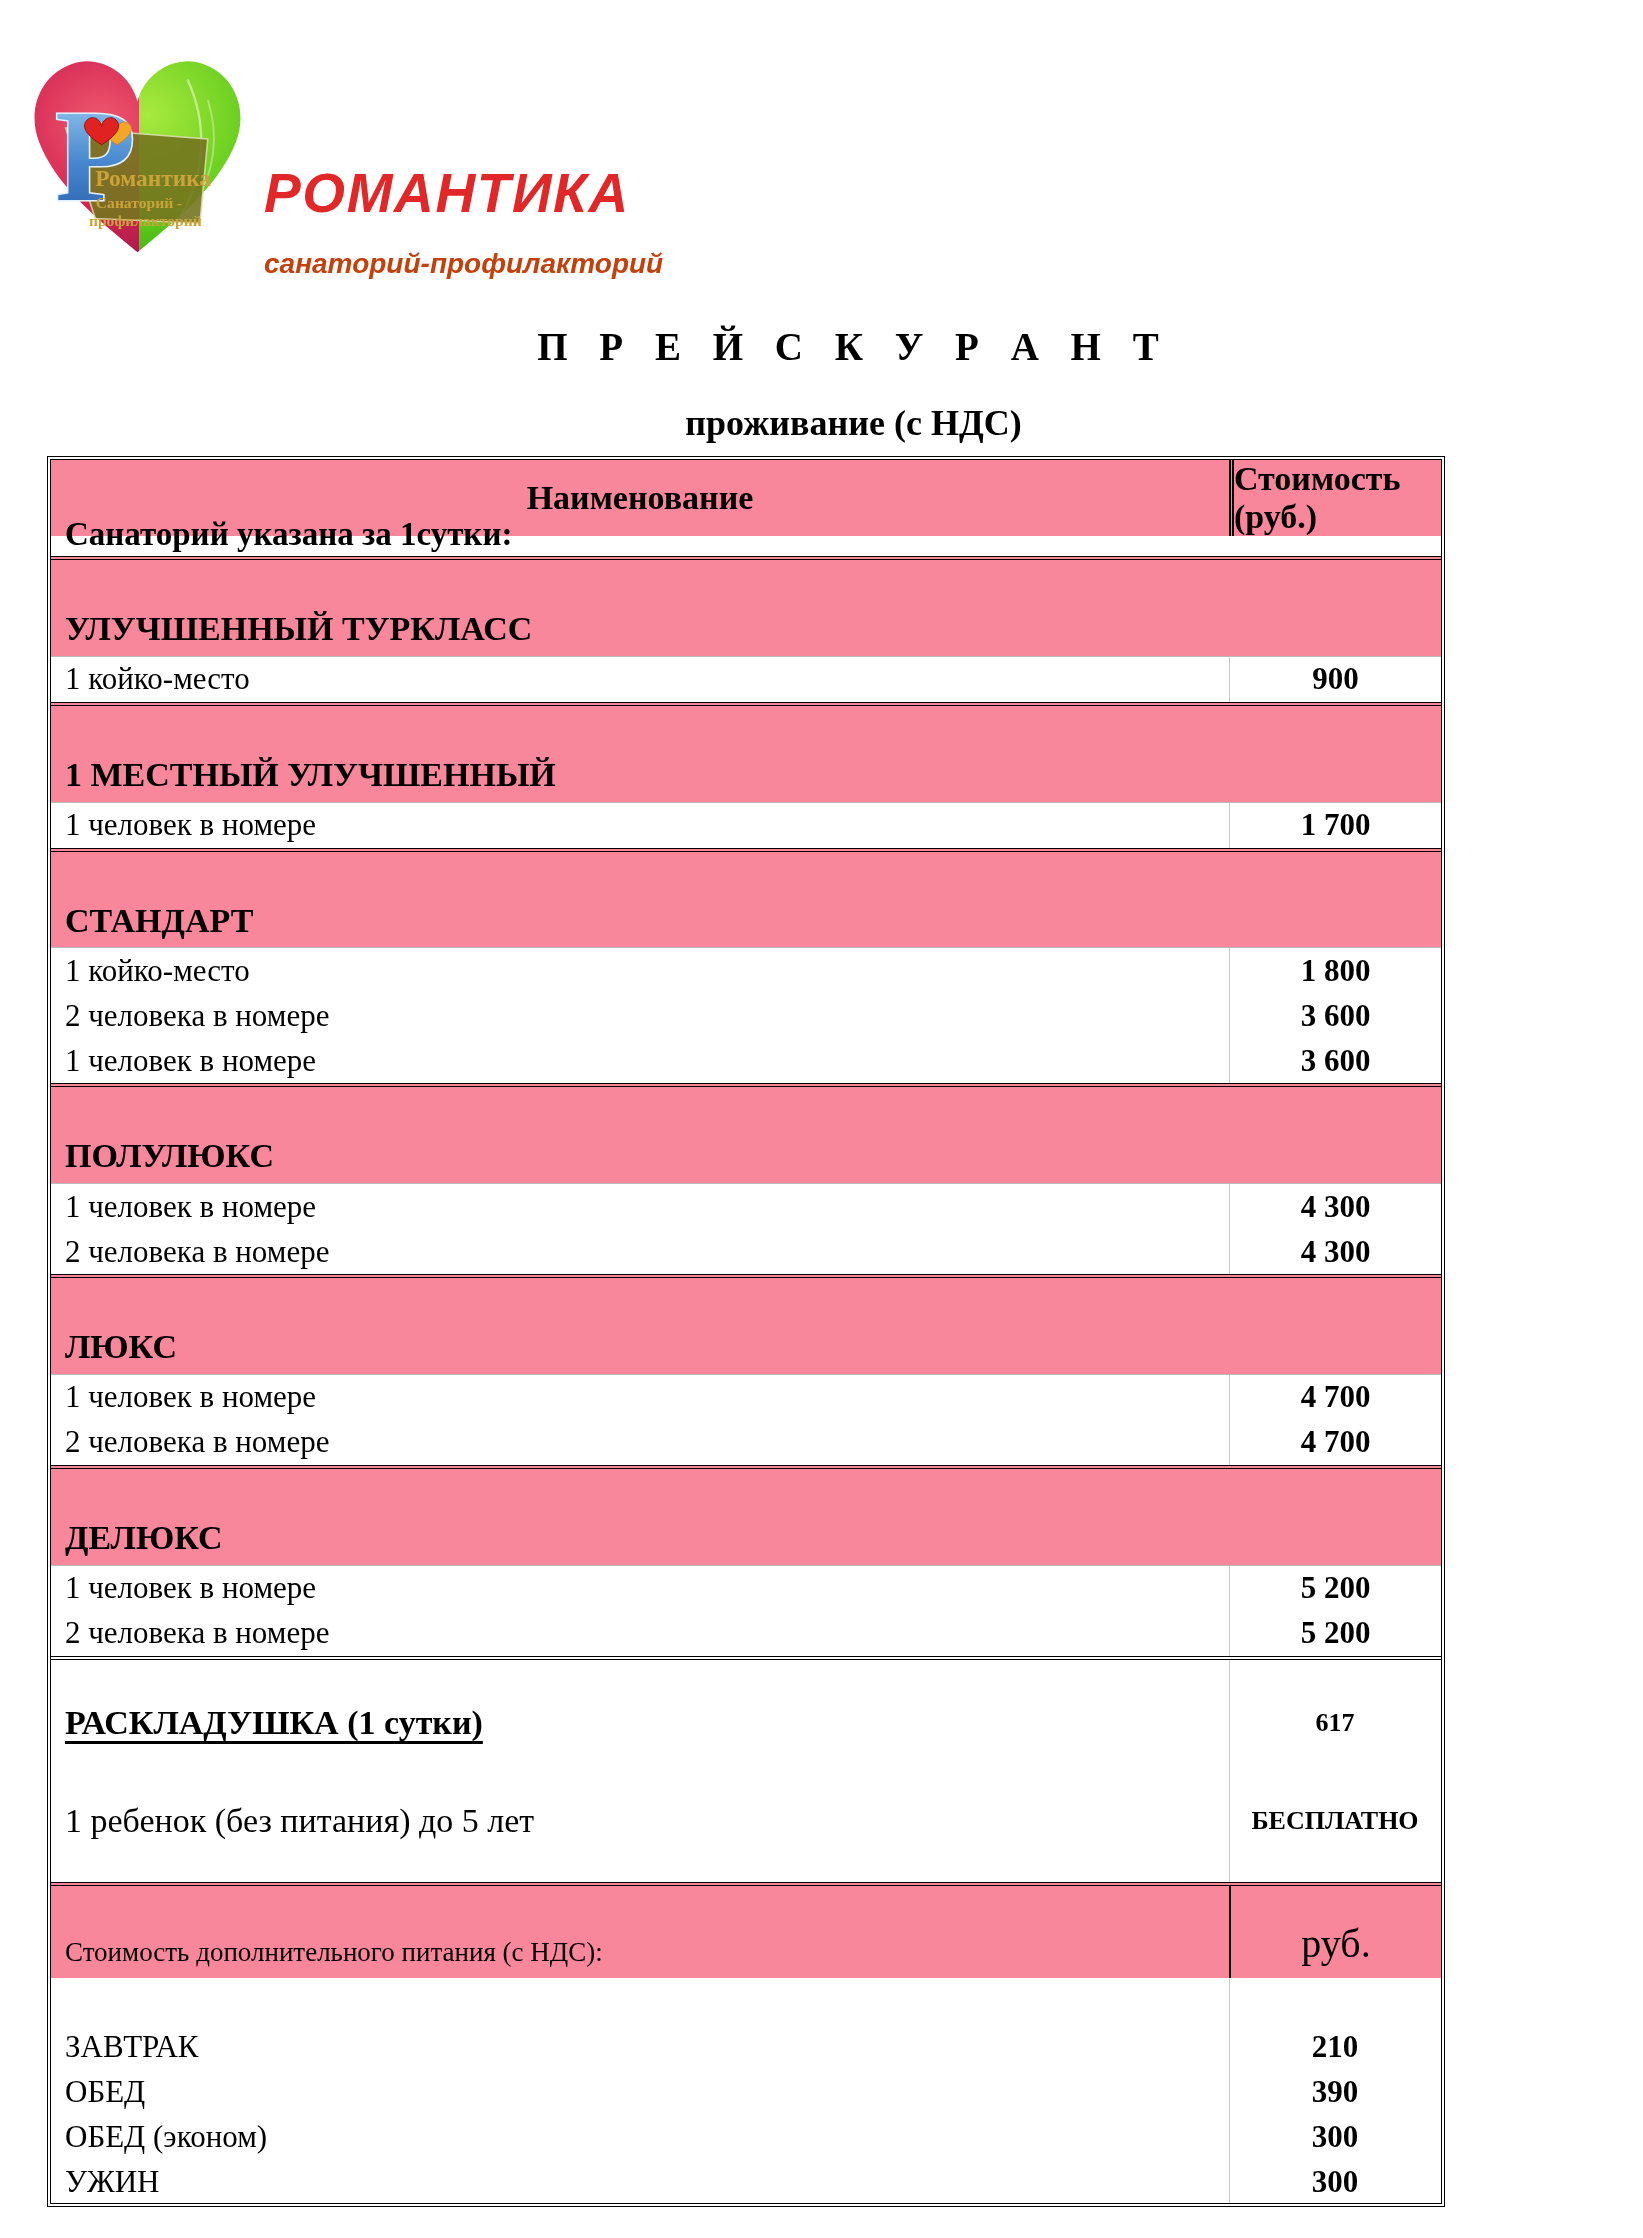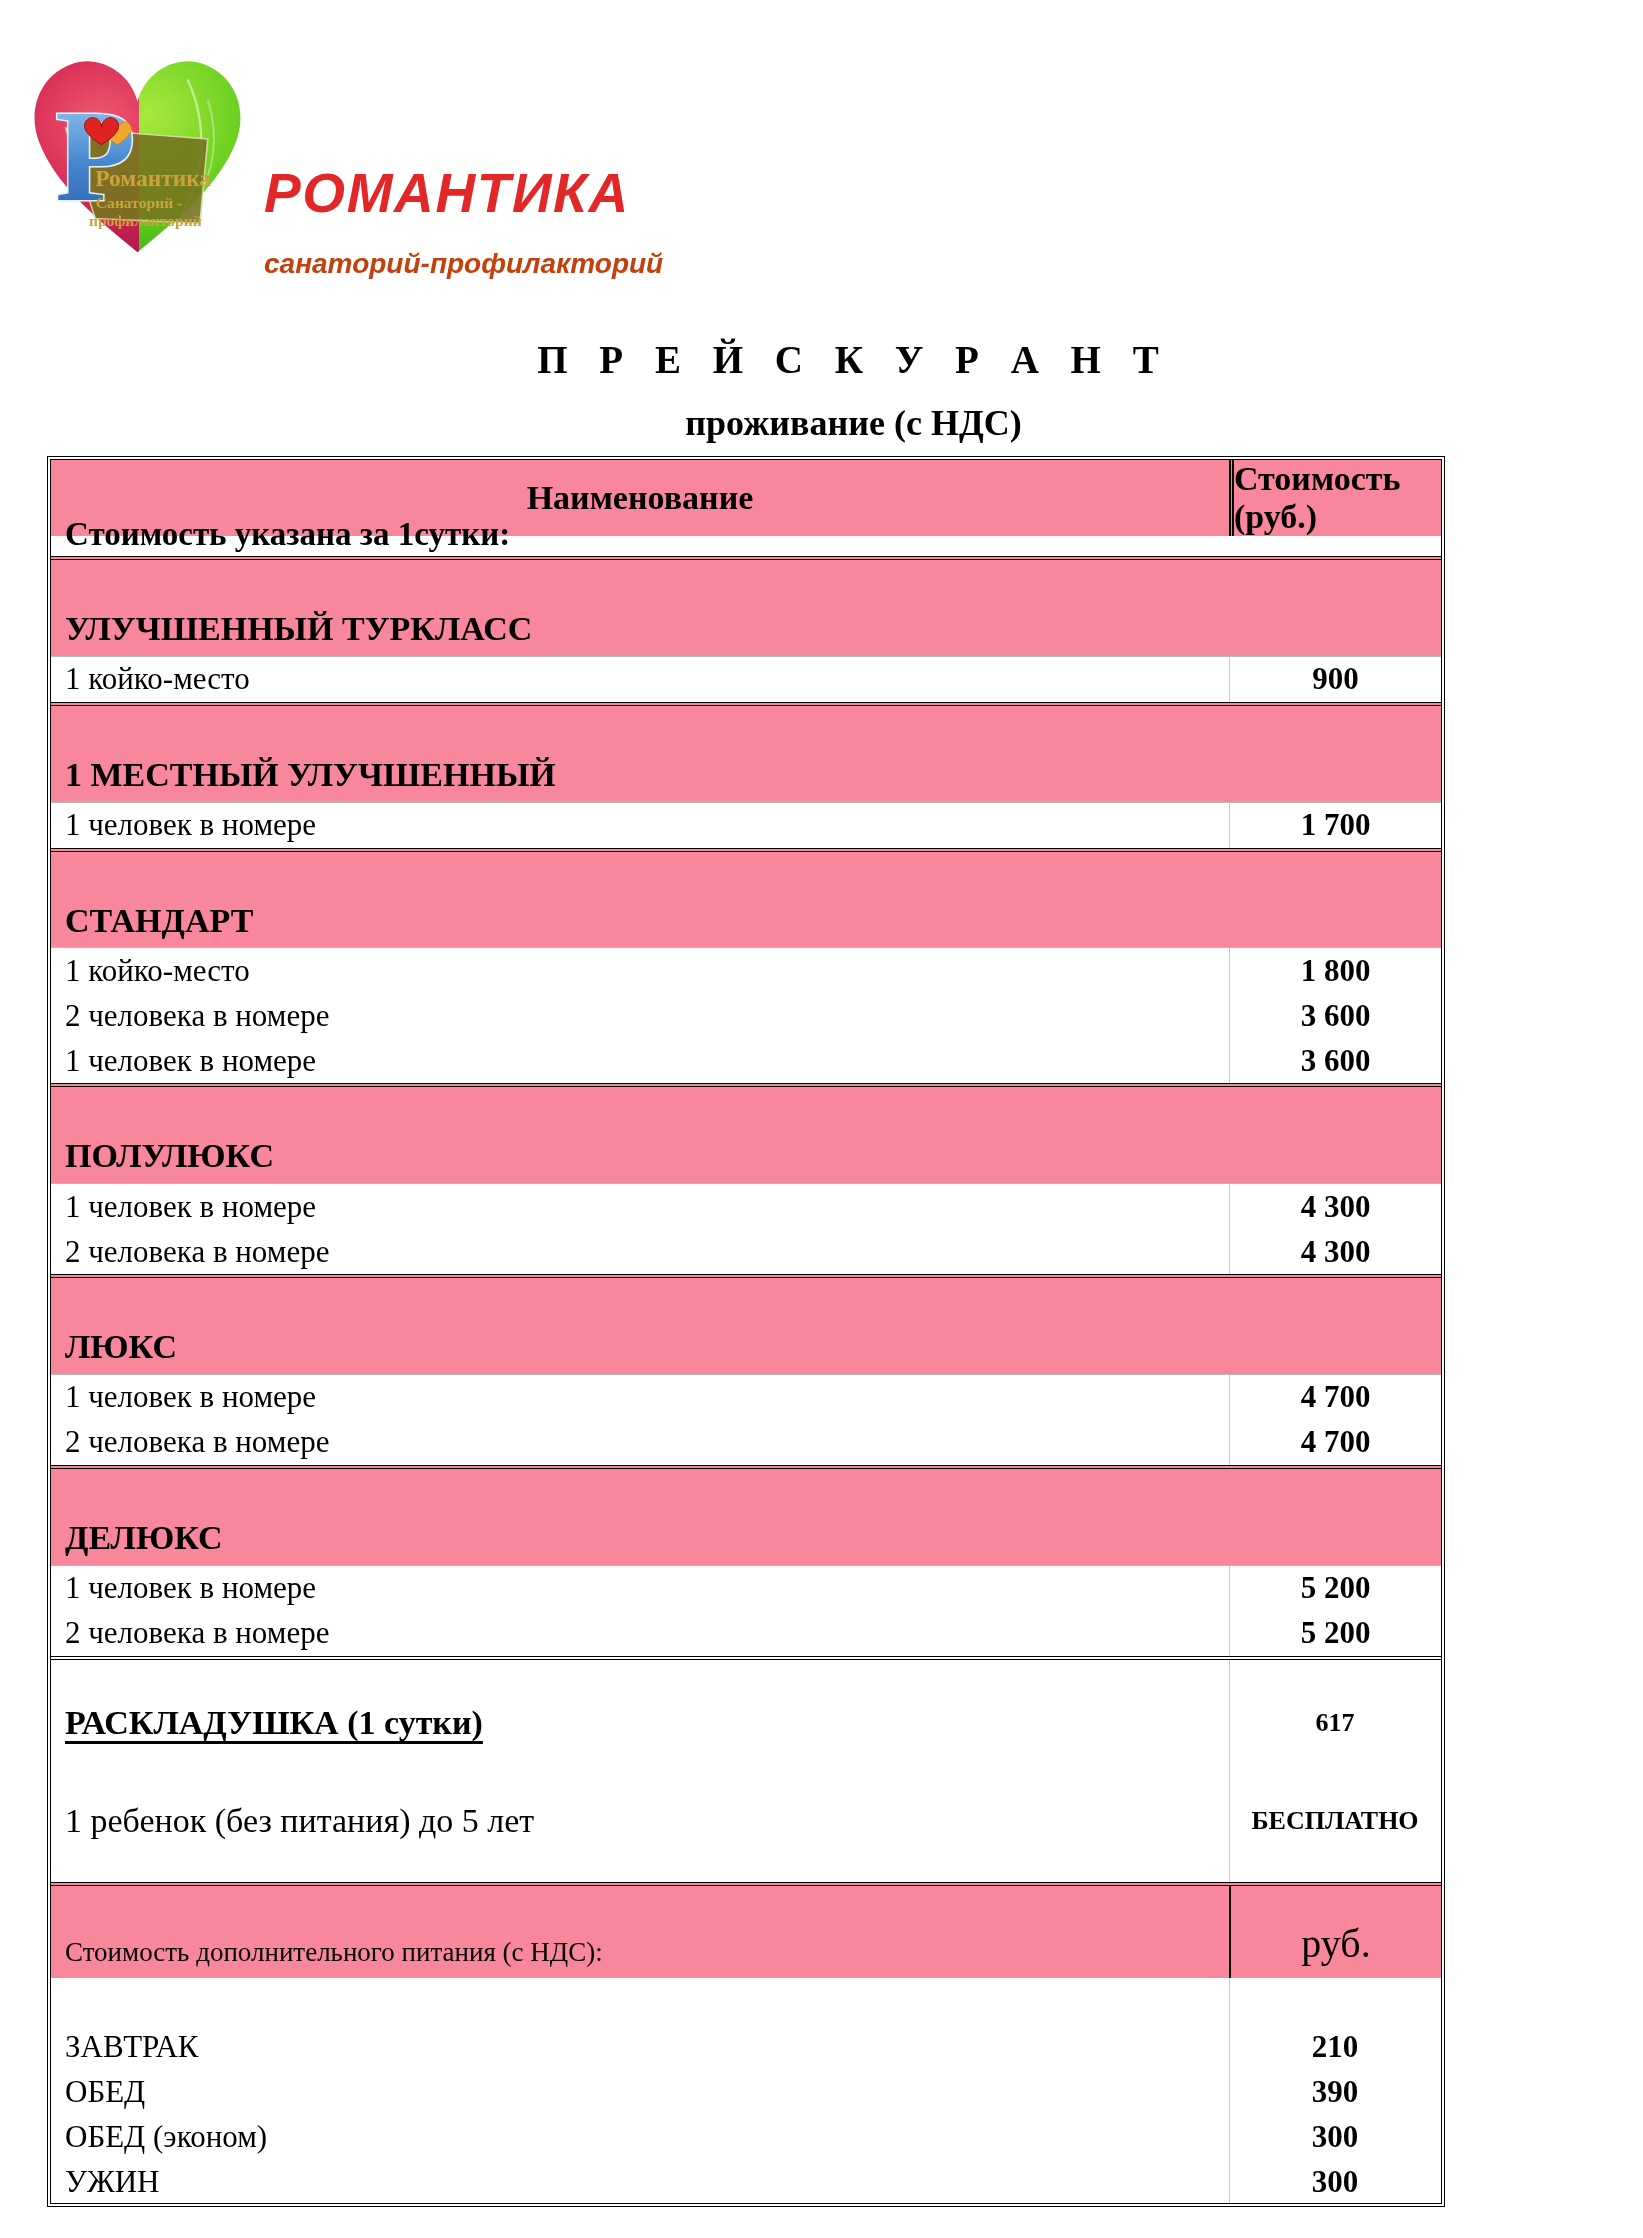--- a/index.html
+++ b/index.html
@@ -7,21 +7,21 @@
   .page{position:relative;width:1644px;height:2239px;overflow:hidden;background:#fff;}
 
   
   .logo{position:absolute;left:19.6px;top:53px;display:flex;align-items:flex-start;}
   .heart-svg{width:235px;height:207px;display:block;}
   .brand-text{margin-left:9.4px;padding-top:110px;font-family:"Liberation Sans",sans-serif;font-style:italic;font-weight:bold;}
   .brand-name{font-size:55px;line-height:61px;letter-spacing:1.6px;}
   .brand-sub{font-size:28px;line-height:44px;color:#c2410c;margin-top:18px;}
 
   
-  .page-title{position:absolute;top:337px;left:63px;right:0;text-align:center;
+  .page-title{position:absolute;top:324px;left:63px;right:0;text-align:center;
     font-weight:bold;font-size:39px;letter-spacing:11px;}
   .page-subtitle{position:absolute;top:402px;left:63px;right:0;text-align:center;
     font-weight:bold;font-size:36px;}
 
   
   .price-table{position:absolute;top:456px;left:47px;width:1398px;
     border:4.7px double #000;box-sizing:border-box;background:#fff;}
   .tr{display:grid;grid-template-columns:1178px 1fr;}
 
   .header-row{height:49px;font-weight:bold;font-size:34px;}
@@ -111,21 +111,21 @@
   <div class="page-title">П Р Е Й С К У Р А Н Т</div>
   <div class="page-subtitle">проживание (с НДС)</div>
 
   <div class="price-table">
 
     <div class="tr header-row">
       <div class="cell name">Наименование</div>
       <div class="cell price">Стоимость (руб.)</div>
     </div>
 
-    <div class="note-row">Стоимость указана за 1сутки:</div>
+    <div class="note-row">Санаторий указана за 1сутки:</div>
 
     <div class="section-header">УЛУЧШЕННЫЙ ТУРКЛАСС</div>
     <div class="tr data-row">
       <div class="label">1 койко-место</div>
       <div class="value">900</div>
     </div>
 
     <div class="section-header">1 МЕСТНЫЙ УЛУЧШЕННЫЙ</div>
     <div class="tr data-row">
       <div class="label">1 человек в номере</div>

